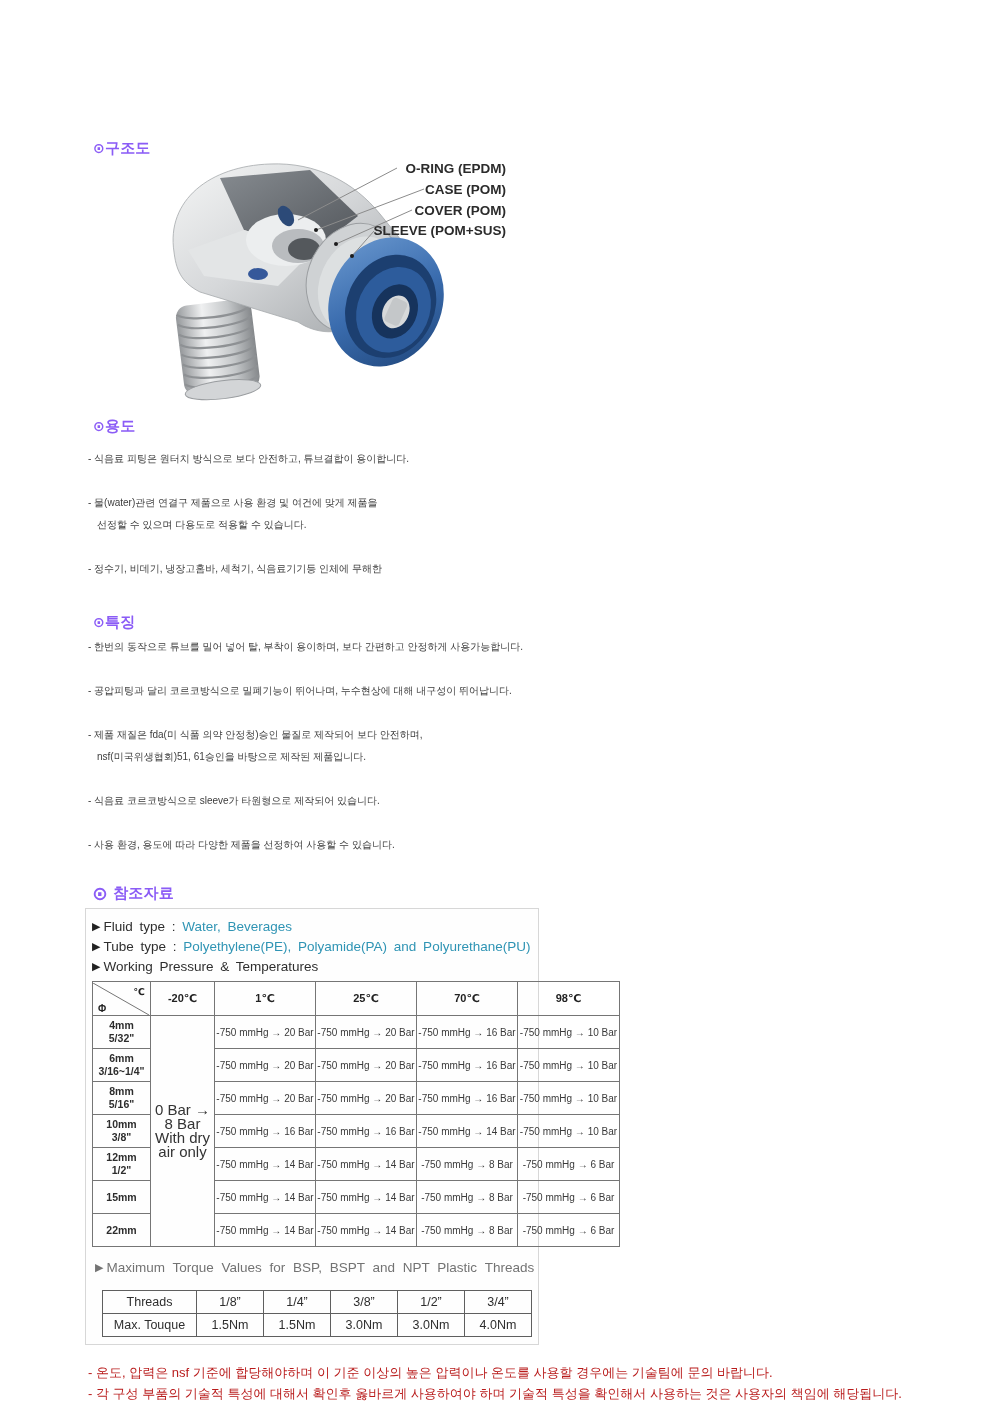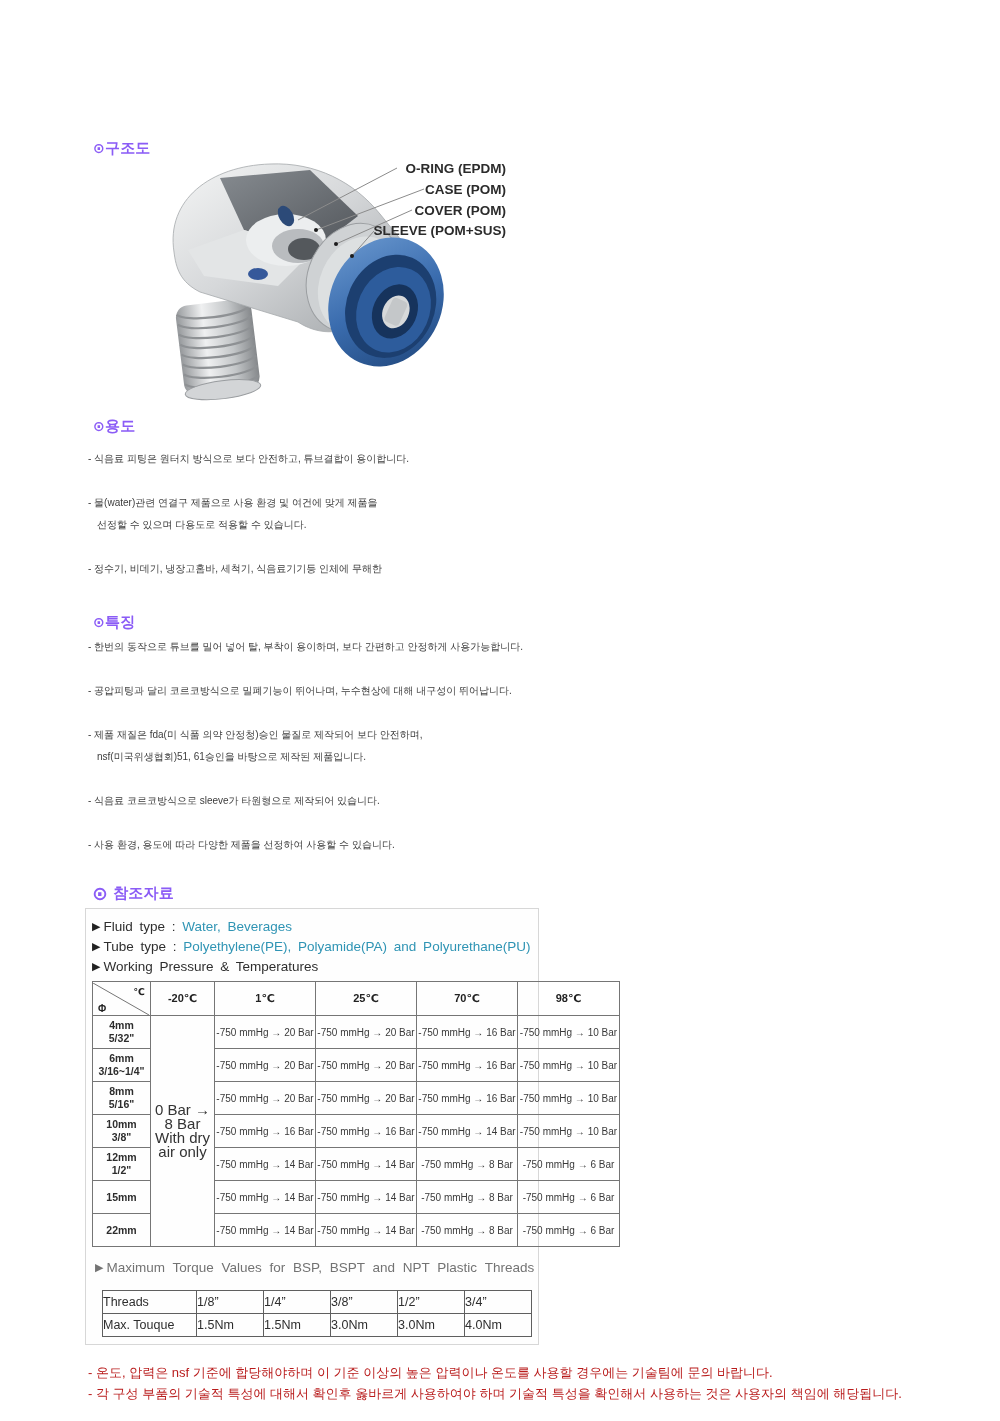--- a/index.html
+++ b/index.html
@@ -43,21 +43,21 @@
 
   .torque-heading{
     margin:13px 0 0 3px;font-size:13.5px;color:#737373;word-spacing:4px;white-space:nowrap;
   }
   .torque-heading .marker{font-size:11px;margin-right:3px;position:relative;top:-1px;}
   table.torque{
     border-collapse:collapse;table-layout:fixed;width:429px;margin:15px 0 0 10px;
     font-size:12.5px;color:#2e2e2e;
   }
   table.torque td{
-    border:1px solid #5f5f5f;vertical-align:middle;height:23px;
+    border:1px solid #5f5f5f;text-align:center;vertical-align:middle;height:23px;
     padding:0;box-sizing:border-box;
   }
 
   #footer{left:88px;top:1362px;font-size:13px;line-height:21px;color:#b91c1c;}
 
   
   #diagram{left:158px;top:154px;width:354px;height:252px;}
   #diagram text.lbl{font-size:13.5px;font-weight:bold;fill:#2b2b2b;}
 </style>
 </head>

